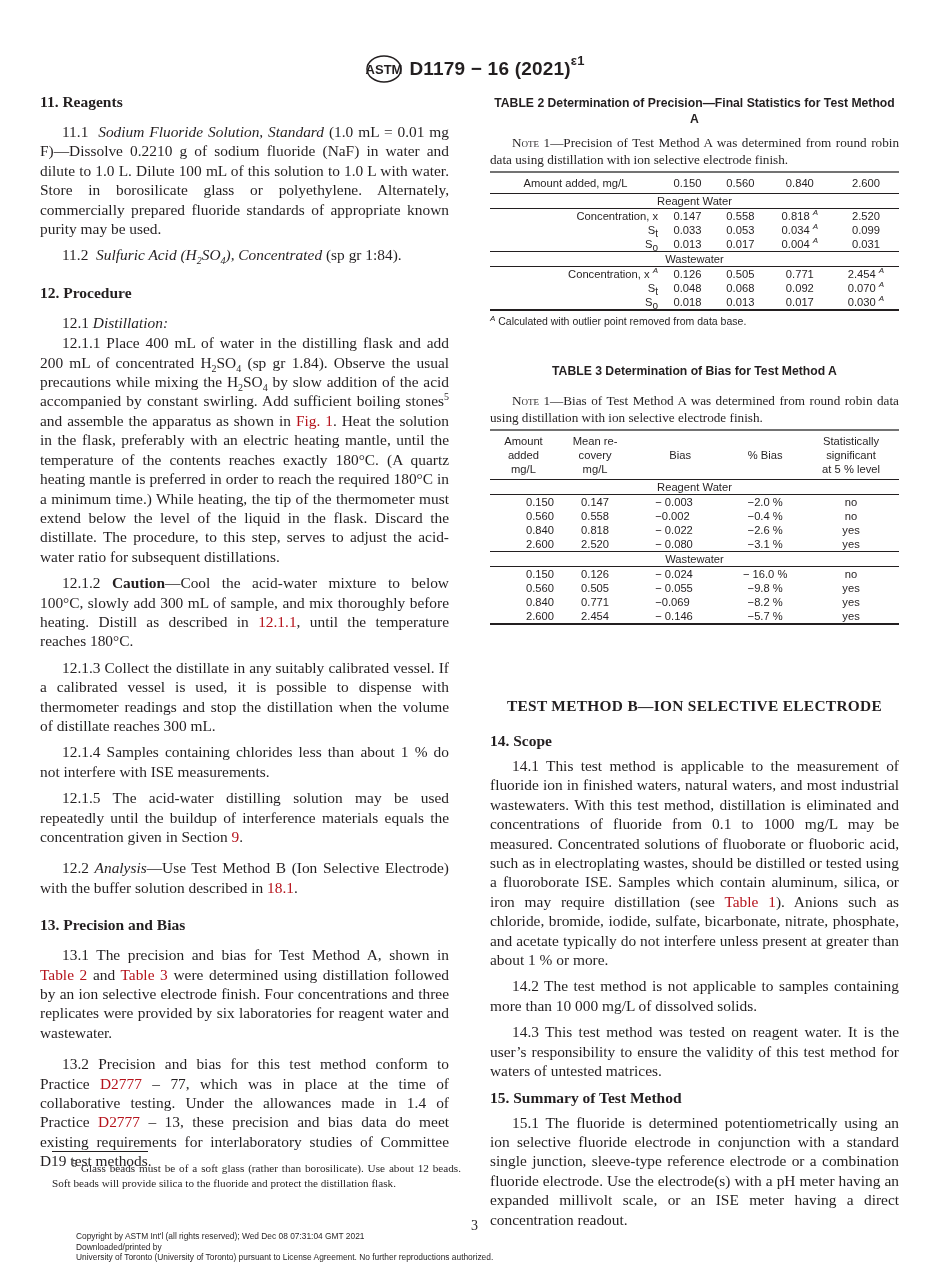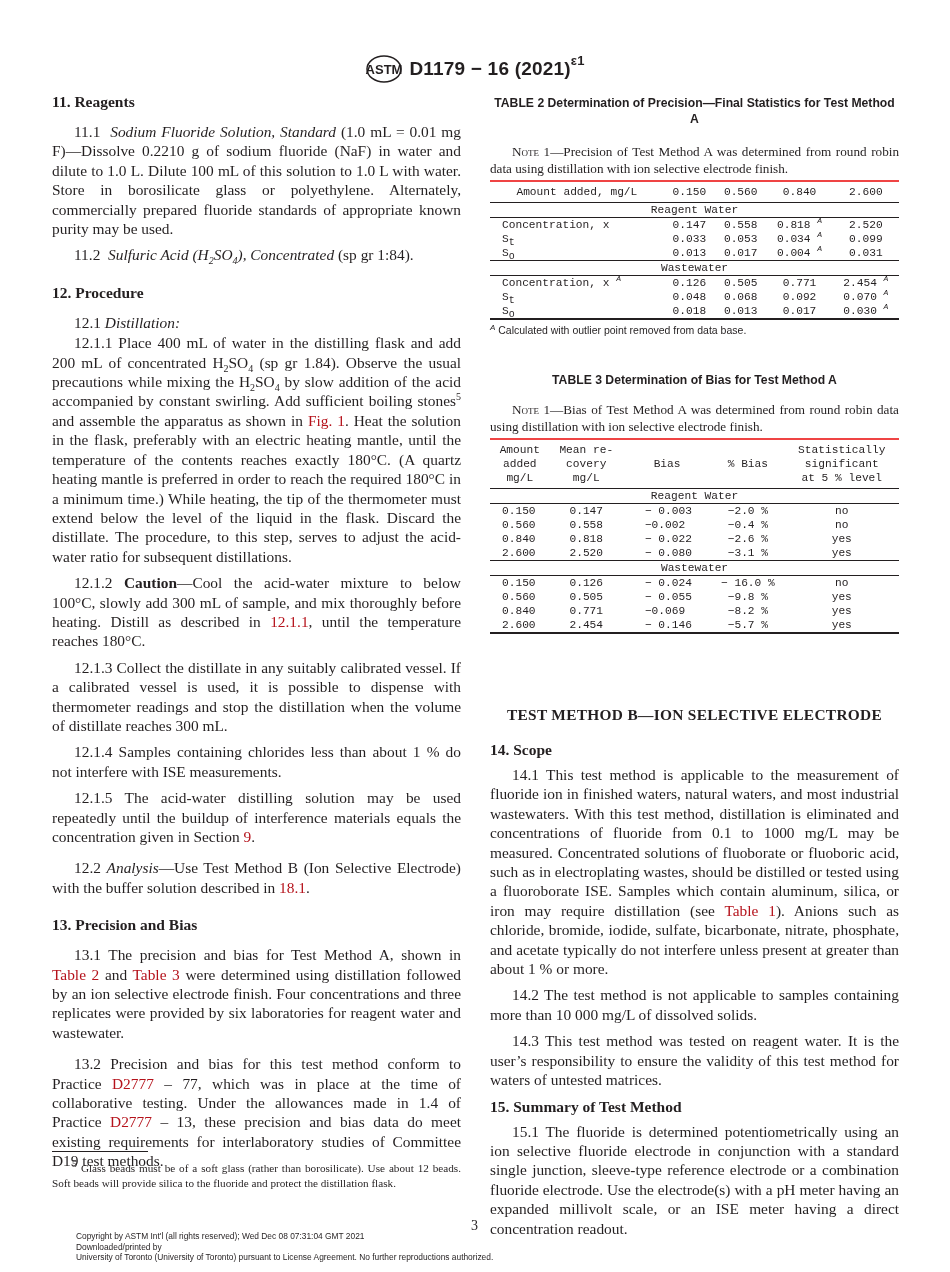--- a/index.html
+++ b/index.html
@@ -6,40 +6,40 @@
   html, body { width: 950px; height: 1272px; background: #ffffff; overflow: hidden; }
   body { position: relative; font-family: "Liberation Serif", serif; color: #231f20; }
 
   .header { position: absolute; top: 54px; left: 0; width: 950px; text-align: center; height: 30px; }
   .header-inner { display: inline-flex; align-items: center; gap: 6px; }
   .logo { width: 38px; height: 30px; display: inline-block; }
   .doc-id { font-family: "Liberation Sans", sans-serif; font-weight: bold; font-size: 19px; letter-spacing: 0.2px; }
   .doc-id sup { font-size: 13px; position: relative; top: -3px; }
 
   .col { position: absolute; top: 92px; }
-  .col-left { left: 52px; width: 409px; }
+  .col-left { left: 40px; width: 409px; }
   .col-right { left: 490px; width: 409px; }
 
   .sec-heading { font-weight: bold; font-size: 15.5px; line-height: 20px; margin-top: 0; margin-bottom: 10px; }
   .para { font-size: 15.4px; line-height: 19.4px; text-align: justify; text-indent: 22px; margin-bottom: 7px; }
   .para i { font-style: italic; }
   .link { color: #b5121b; }
   sub, sup { font-size: 10px; line-height: 0; }
 
   .tbl-title { font-family: "Liberation Sans", sans-serif; font-weight: bold; font-size: 12.2px; line-height: 16px; text-align: center; }
   .note { font-size: 13.2px; line-height: 16.5px; text-align: justify; text-indent: 22px; }
   .note .sc { font-variant: small-caps; }
   table { width: 100%; border-collapse: collapse; font-family: "Liberation Sans", sans-serif; font-size: 11.2px; }
   table td, table th { font-weight: normal; padding: 0 3px; line-height: 14px; }
-  .t-top { border-top: 2px solid #ef4444; font-family: Liberation Mono, monospace; }
+  .t-top { border-top: 2px solid #737373; }
   .t-bot { border-bottom: 2px solid #231f20; }
   .hdr-row td { border-bottom: 1px solid #231f20; padding-top: 3px; padding-bottom: 3px; }
   .group-row td { text-align: center; border-bottom: 1px solid #231f20; }
   .c { text-align: center; }
-  .l { text-align: left; }
+  .l { text-align: right; }
   .fn-tbl { font-family: Liberation Sans, sans-serif; font-size: 10.5px; margin-top: 4px; }
   .fn-tbl i, .sa i { font-style: italic; }
   .sa { font-size: 8px; vertical-align: super; line-height: 0; }
 
   .testb { font-weight: bold; font-size: 15.4px; text-align: center; letter-spacing: 0.3px; }
 
   .fnline { position: absolute; left: 52px; top: 1151px; width: 96px; border-top: 1px solid #231f20; }
   .footnote { position: absolute; left: 52px; top: 1161px; width: 409px; font-size: 11.2px; line-height: 14.5px; text-align: justify; text-indent: 20px; }
   .pageno { position: absolute; left: 471px; top: 1218px; font-size: 14px; }
   .copyright { position: absolute; left: 76px; top: 1231px; font-family: "Liberation Sans", sans-serif; font-size: 8.4px; line-height: 10.6px; }
@@ -100,21 +100,21 @@
   </p>
 </div>
 
 <div class="fnline"></div>
 <p class="footnote"><sup>5</sup><span> Glass beads must be of a soft glass (rather than borosilicate). Use about 12 beads. Soft beads will provide silica to the fluoride and protect the distillation flask.</span></p>
 
 <div class="col col-right" style="top:95px;">
 
   <div>
     <div class="tbl-title">TABLE 2 Determination of Precision—Final Statistics for Test Method A</div>
-    <p class="note" style="margin-top:17px;margin-bottom:3px;"><span class="sc">Note 1</span><span>—Precision of Test Method A was determined from round robin data using distillation with ion selective electrode finish.</span></p>
+    <p class="note" style="margin-top:8px;margin-bottom:3px;"><span class="sc">Note 1</span><span>—Precision of Test Method A was determined from round robin data using distillation with ion selective electrode finish.</span></p>
     <table class="t-top t-bot">
       <tbody id="t2body">
           <tr class="hdr-row">
             <td class="c">Amount added, mg/L</td>
             <td class="c">0.150</td>
             <td class="c">0.560</td>
             <td class="c">0.840</td>
             <td class="c">2.600</td>
           </tr>
           <tr class="group-row">

